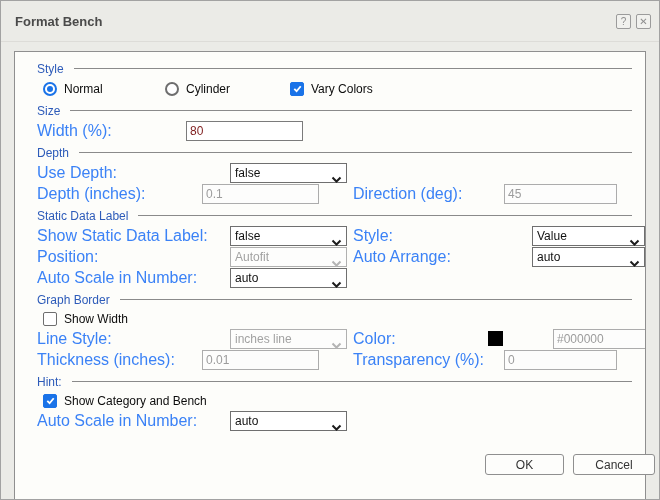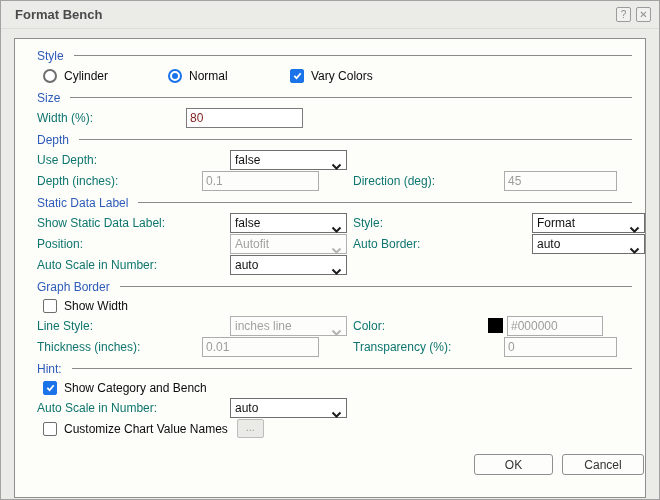--- a/index.html
+++ b/index.html
@@ -9,21 +9,21 @@
   .dlg {
     width:660px; height:500px;
     background:#ebebe7;
     border:1px solid #a2a2a2;
     position:relative;
     overflow:hidden;
   }
 
   
   .titlebar {
-    height:28px; display:flex; align-items:center;
+    height:41px; display:flex; align-items:center;
     padding:0 8px 0 14px;
     border-bottom:1px solid #dddcd8;
   }
   .title { font-size:13px; font-weight:bold; color:#4a4a4a; flex:1; }
   .tb-btn {
     width:15px; height:15px; margin-left:5px;
     border:1px solid #9b9b9b; border-radius:2px;
     background:#f1f1ee; color:#8e8e8e;
     font-size:10px; line-height:13px; text-align:center;
     cursor:default; user-select:none;
@@ -44,21 +44,21 @@
   .sec .t { font-size:12px; color:#2d5bb9; white-space:nowrap; }
   .sec .rule { flex:1; height:1px; background:#8a8a8a; margin-left:10px; margin-right:2px; }
 
   
   .row {
     display:grid;
     grid-template-columns:149px 117px 50px 135px 113px;
     align-items:center;
     height:21px;
   }
-  .lbl { font-size:12px; color:#0f766e; white-space:nowrap; }
+  .lbl { font-size:16px; color:#3b82f6; white-space:nowrap; }
 
   .inp {
     width:100%; height:20px;
     border:1px solid #7b7b7b; background:#fff;
     font-family:"Liberation Sans", sans-serif;
     font-size:12px; color:#7f1d1d; padding:0 3px;
   }
   .inp.dis { border-color:#acacac; color:#9c9c9c; background:#fdfdfc;margin-left:16px; }
 
   
@@ -94,33 +94,33 @@
     border:1px solid #6e6e6e; background:#fff;
     display:flex; align-items:center; justify-content:center;
     flex:0 0 auto;
   }
   .cb.on { background:#1a73e8; border-color:#1a73e8; }
   .cb svg path { stroke:#fff; stroke-width:2; fill:none; }
   .clab { font-size:12px; color:#0c0c0c; margin-left:7px; white-space:nowrap; }
   .cbrow { display:flex; align-items:center; height:19px; padding-left:6px; }
 
   
-  .colorcell { display:flex; align-items:center; }
+  .colorcell { display:flex; align-items:center;gap:46px; }
   .swatch { width:15px; height:15px; background:#000; border:1px solid #000; flex:0 0 auto; }
   .colorcell .inp { width:96px; margin-left:4px; }
 
   .dots-btn {
     width:27px; height:19px; margin-left:9px;
     background:#eaeae7; border:1px solid #bcbcbc; border-radius:2px;
     color:#9a9a9a; font-size:11px; line-height:15px; text-align:center;
   }
 
   
   .footer {
-    position:absolute; right:15px; bottom:24px;
+    position:absolute; right:4px; bottom:24px;
     display:flex; gap:9px;
   }
   .btn {
     height:21px; background:#fdfdfb;
     border:1px solid #8f8f8f; border-radius:3px;
     font-family:"Liberation Sans", sans-serif;
     font-size:12px; color:#333;
     display:flex; align-items:center; justify-content:center;
   }
   .btn.ok { width:79px; } .btn.cancel { width:82px; }
@@ -136,27 +136,27 @@
     <div class="tb-btn">✕</div>
   </div>
 
   <div class="panel">
 
     <div class="sec">
       <span class="t">Style</span>
       <span class="rule"></span>
     </div>
     <div class="choicerow">
+      <span class="rgrp g1">
+        <span class="radio on"></span>
+        <span class="clab">Normal</span>
+      </span>
       <span class="rgrp g2">
         <span class="radio"></span>
         <span class="clab">Cylinder</span>
-      </span>
-      <span class="rgrp g1">
-        <span class="radio on"></span>
-        <span class="clab">Normal</span>
       </span>
       <span class="rgrp">
         <span class="cb on">
           <span><svg width="11" height="11" viewBox="0 0 12 12">
                 <path d="M2.5 6.5 L5 9 L9.5 3.5"></path>
               </svg></span>
         </span>
         <span class="clab">Vary Colors</span>
       </span>
     </div>
@@ -199,36 +199,36 @@
       <span class="lbl">Show Static Data Label:</span>
       <div class="sel">
         <span class="sel-txt">false</span>
         <span class="chev"><svg width="11" height="8" viewBox="0 0 11 8">
               <path d="M1.5 1.5 L5.5 5.5 L9.5 1.5"></path>
             </svg></span>
       </div>
       <span></span>
       <span class="lbl">Style:</span>
       <div class="sel">
-        <span class="sel-txt">Format</span>
+        <span class="sel-txt">Value</span>
         <span class="chev"><svg width="11" height="8" viewBox="0 0 11 8">
               <path d="M1.5 1.5 L5.5 5.5 L9.5 1.5"></path>
             </svg></span>
       </div>
     </div>
     <div class="row">
       <span class="lbl">Position:</span>
       <div class="sel dis">
         <span class="sel-txt">Autofit</span>
         <span class="chev"><svg width="11" height="8" viewBox="0 0 11 8">
               <path d="M1.5 1.5 L5.5 5.5 L9.5 1.5"></path>
             </svg></span>
       </div>
       <span></span>
-      <span class="lbl">Auto Border:</span>
+      <span class="lbl">Auto Arrange:</span>
       <div class="sel">
         <span class="sel-txt">auto</span>
         <span class="chev"><svg width="11" height="8" viewBox="0 0 11 8">
               <path d="M1.5 1.5 L5.5 5.5 L9.5 1.5"></path>
             </svg></span>
       </div>
     </div>
     <div class="row">
       <span class="lbl">Auto Scale in Number:</span>
       <div class="sel">
@@ -284,25 +284,20 @@
     </div>
     <div class="row">
       <span class="lbl">Auto Scale in Number:</span>
       <div class="sel">
         <span class="sel-txt">auto</span>
         <span class="chev"><svg width="11" height="8" viewBox="0 0 11 8">
               <path d="M1.5 1.5 L5.5 5.5 L9.5 1.5"></path>
             </svg></span>
       </div>
     </div>
-    <div class="cbrow" style="height:21px;">
-      <span class="cb"></span>
-      <span class="clab">Customize Chart Value Names</span>
-      <span class="dots-btn">...</span>
-    </div>
 
   </div>
 
   <div class="footer">
     <button class="btn ok">OK</button>
     <button class="btn cancel">Cancel</button>
   </div>
 
 </div>
 

